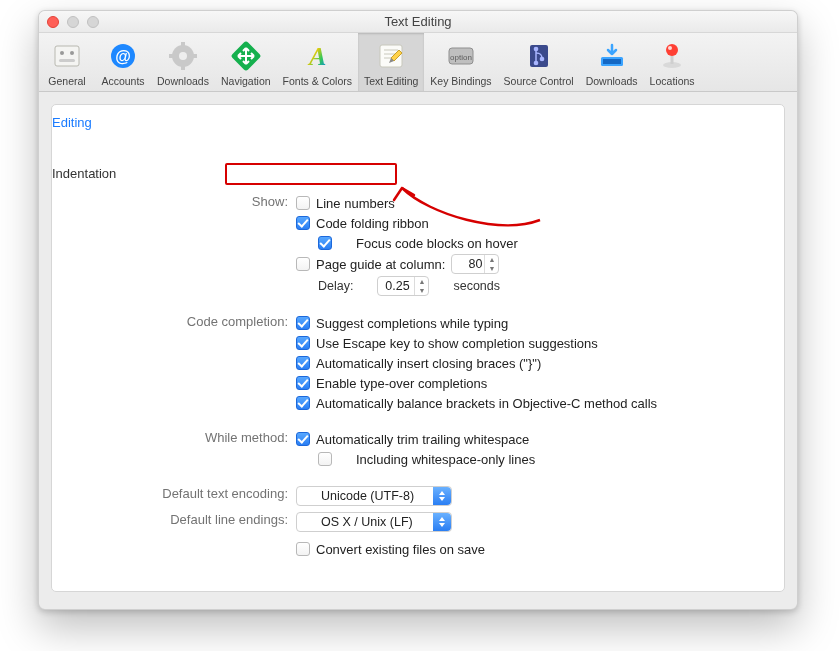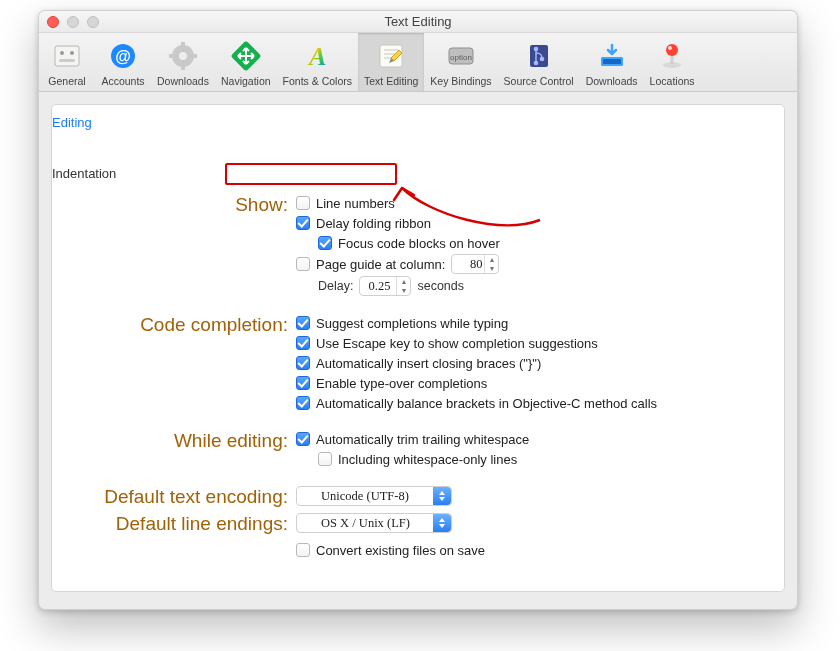--- a/index.html
+++ b/index.html
@@ -83,49 +83,49 @@
     display: flex; justify-content: center; gap: 36px;
     font-size: 13px; margin: 2px 0 12px; flex-direction: column;
   }
   .subtabs .tab { color: #333; cursor: default; }
   .subtabs .tab.active { color: #1a7bff; }
   
   .form { padding: 0 22px; }
   .row { display: flex; align-items: flex-start; margin-bottom: 3px; }
   .row.gap { margin-top: 16px; justify-content: flex-end; }
   .left {
-    width: 222px; text-align: right; padding-right: 8px; color: #a16207;
-    font-size: 19px; padding-top: 1px;
+    width: 222px; text-align: right; padding-right: 8px; color: #737373;
+    font-size: 13px; padding-top: 1px;
   }
   .right { flex: 1; display: flex; flex-direction: column; }
   .line {
     display: flex; align-items: center; font-size: 13px;
     min-height: 20px; padding: 1px 0;
   }
-  .line.indent { padding-left: 22px; }
+  .line.indent { padding-left: 22px; gap: 18px; }
   .chk {
     width: 14px; height: 14px;
     border: 1px solid #b8b8b8; border-radius: 3px;
     margin-right: 6px; flex: none;
     display: flex; align-items: center; justify-content: center;
     background: linear-gradient(#fff,#f3f3f3);
   }
   .chk.on {
     background: linear-gradient(#57a8ff,#2a7ef3);
     border-color: #1c68db;
   }
   .chk.on::after {
     content: ""; width: 8px; height: 4px;
     border: 2px solid #fff; border-top: none; border-right: none;
     transform: rotate(-48deg); margin-top: -2px;
   }
   .num, .sel, .mini {
     border: 1px solid #cfcfcf; border-radius: 4px;
     font-size: 12.5px; background: #fff;
-    height: 20px; display: inline-flex; align-items: center; font-family: Liberation Serif, serif;
+    height: 20px; display: inline-flex; align-items: center;
   }
   .num {
     width: 48px; justify-content: flex-end;
     padding: 0 16px 0 4px; position: relative; margin-left: 6px;
   }
   .mini {
     width: 52px; justify-content: center;
     padding: 0 16px 0 4px; position: relative; margin: 0 6px;
   }
   .steppers {
@@ -316,21 +316,21 @@
 
           <div class="row">
             <div class="left">Show:</div>
             <div class="right">
               <div class="line">
                 <div class="chk"></div>
                 <span>Line numbers</span>
               </div>
               <div class="line">
                 <div class="chk on"></div>
-                <span>Delay folding ribbon</span>
+                <span>Code folding ribbon</span>
               </div>
               <div class="line indent">
                 <div class="chk on"></div>
                 <span>Focus code blocks on hover</span>
               </div>
               <div class="line">
                 <div class="chk"></div>
                 <span>Page guide at column:</span>
                 <div class="num">
                   <span>80</span>
@@ -374,21 +374,21 @@
                   <span>Enable type-over completions</span>
                 </div>
               <div class="line">
                   <div class="chk on"></div>
                   <span>Automatically balance brackets in Objective-C method calls</span>
                 </div>
             </div>
           </div>
 
           <div class="row gap">
-            <div class="left">While editing:</div>
+            <div class="left">While method:</div>
             <div class="right">
               <div class="line">
                   <div class="chk on"></div>
                   <span>Automatically trim trailing whitespace</span>
                 </div>
               <div class="line indent">
                   <div class="chk"></div>
                   <span>Including whitespace-only lines</span>
                 </div>
             </div>

